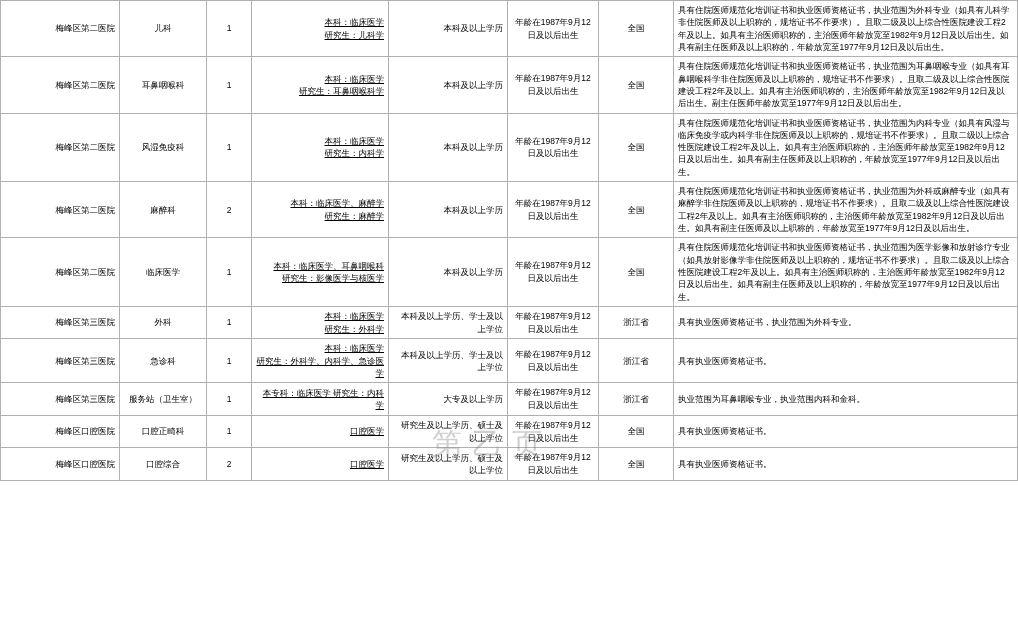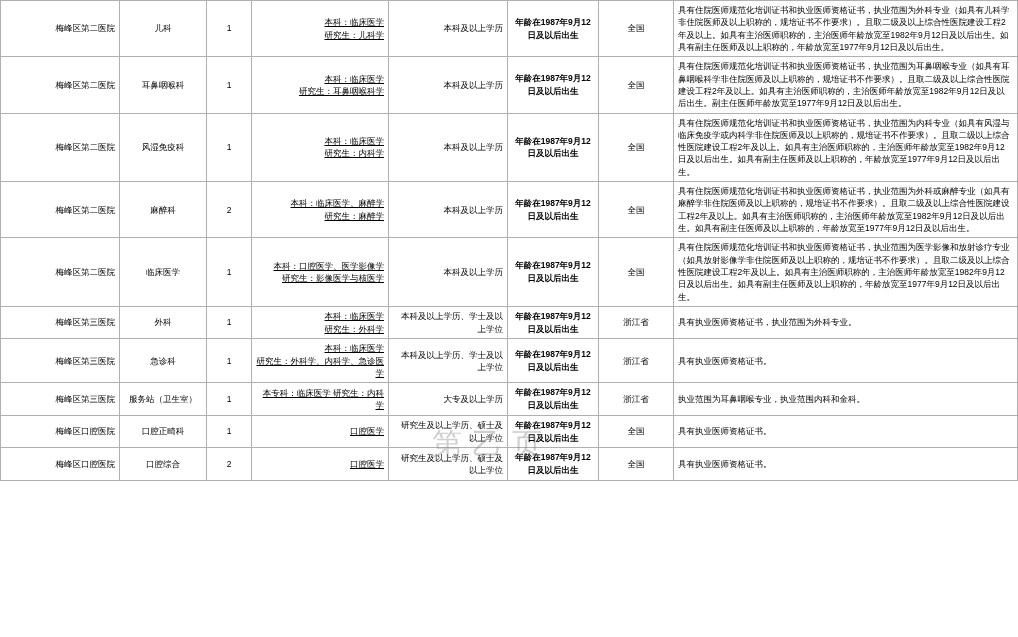--- a/index.html
+++ b/index.html
@@ -33,21 +33,21 @@
     line-height: 1.45;
     color: #000000;
     word-break: break-all;
     background: #ffffff;
   }
   td.c-unit      { width: 110px; text-align: right; }
   td.c-dept      { width: 78px;  text-align: center; }
   td.c-num       { width: 36px;  text-align: center; }
   td.c-major     { width: 128px; text-align: right; text-decoration: underline; }
   td.c-edu       { width: 110px; text-align: right; }
-  td.c-age       { width: 82px;  text-align: center; background: #fbf6e4; font-weight: bold; }
+  td.c-age       { width: 82px;  text-align: center; background: #fbf6e4; }
   td.c-region    { width: 66px;  text-align: center; }
   td.c-other     { text-align: left; }
 
   td.c-major div, td.c-edu div { white-space: pre-line; }
 
   .row-sep-top td { border-top: 2px solid #2f3fa0; }
 
   .watermark {
     position: absolute;
     left: 432px;
@@ -138,21 +138,21 @@
           </td>
         <td class="c-region">全国</td>
         <td class="c-other">具有住院医师规范化培训证书和执业医师资格证书，执业范围为外科或麻醉专业（如具有麻醉学非住院医师及以上职称的，规培证书不作要求）。且取二级及以上综合性医院建设工程2年及以上。如具有主治医师职称的，主治医师年龄放宽至1982年9月12日及以后出生。如具有副主任医师及以上职称的，年龄放宽至1977年9月12日及以后出生。</td>
       </tr>
 
       <tr>
         <td class="c-unit">梅峰区第二医院</td>
         <td class="c-dept">临床医学</td>
         <td class="c-num">1</td>
         <td class="c-major">
-            <div>本科：口腔医学、医学影像学
+            <div>本科：临床医学、耳鼻咽喉科
 研究生：影像医学与核医学</div>
           </td>
         <td class="c-edu">
             <div>本科及以上学历</div>
           </td>
         <td class="c-age age-cell">
             <div>年龄在1987年9月12日及以后出生</div>
           </td>
         <td class="c-region">全国</td>
         <td class="c-other">具有住院医师规范化培训证书和执业医师资格证书，执业范围为医学影像和放射诊疗专业（如具放射影像学非住院医师及以上职称的，规培证书不作要求）。且取二级及以上综合性医院建设工程2年及以上。如具有主治医师职称的，主治医师年龄放宽至1982年9月12日及以后出生。如具有副主任医师及以上职称的，年龄放宽至1977年9月12日及以后出生。</td>

